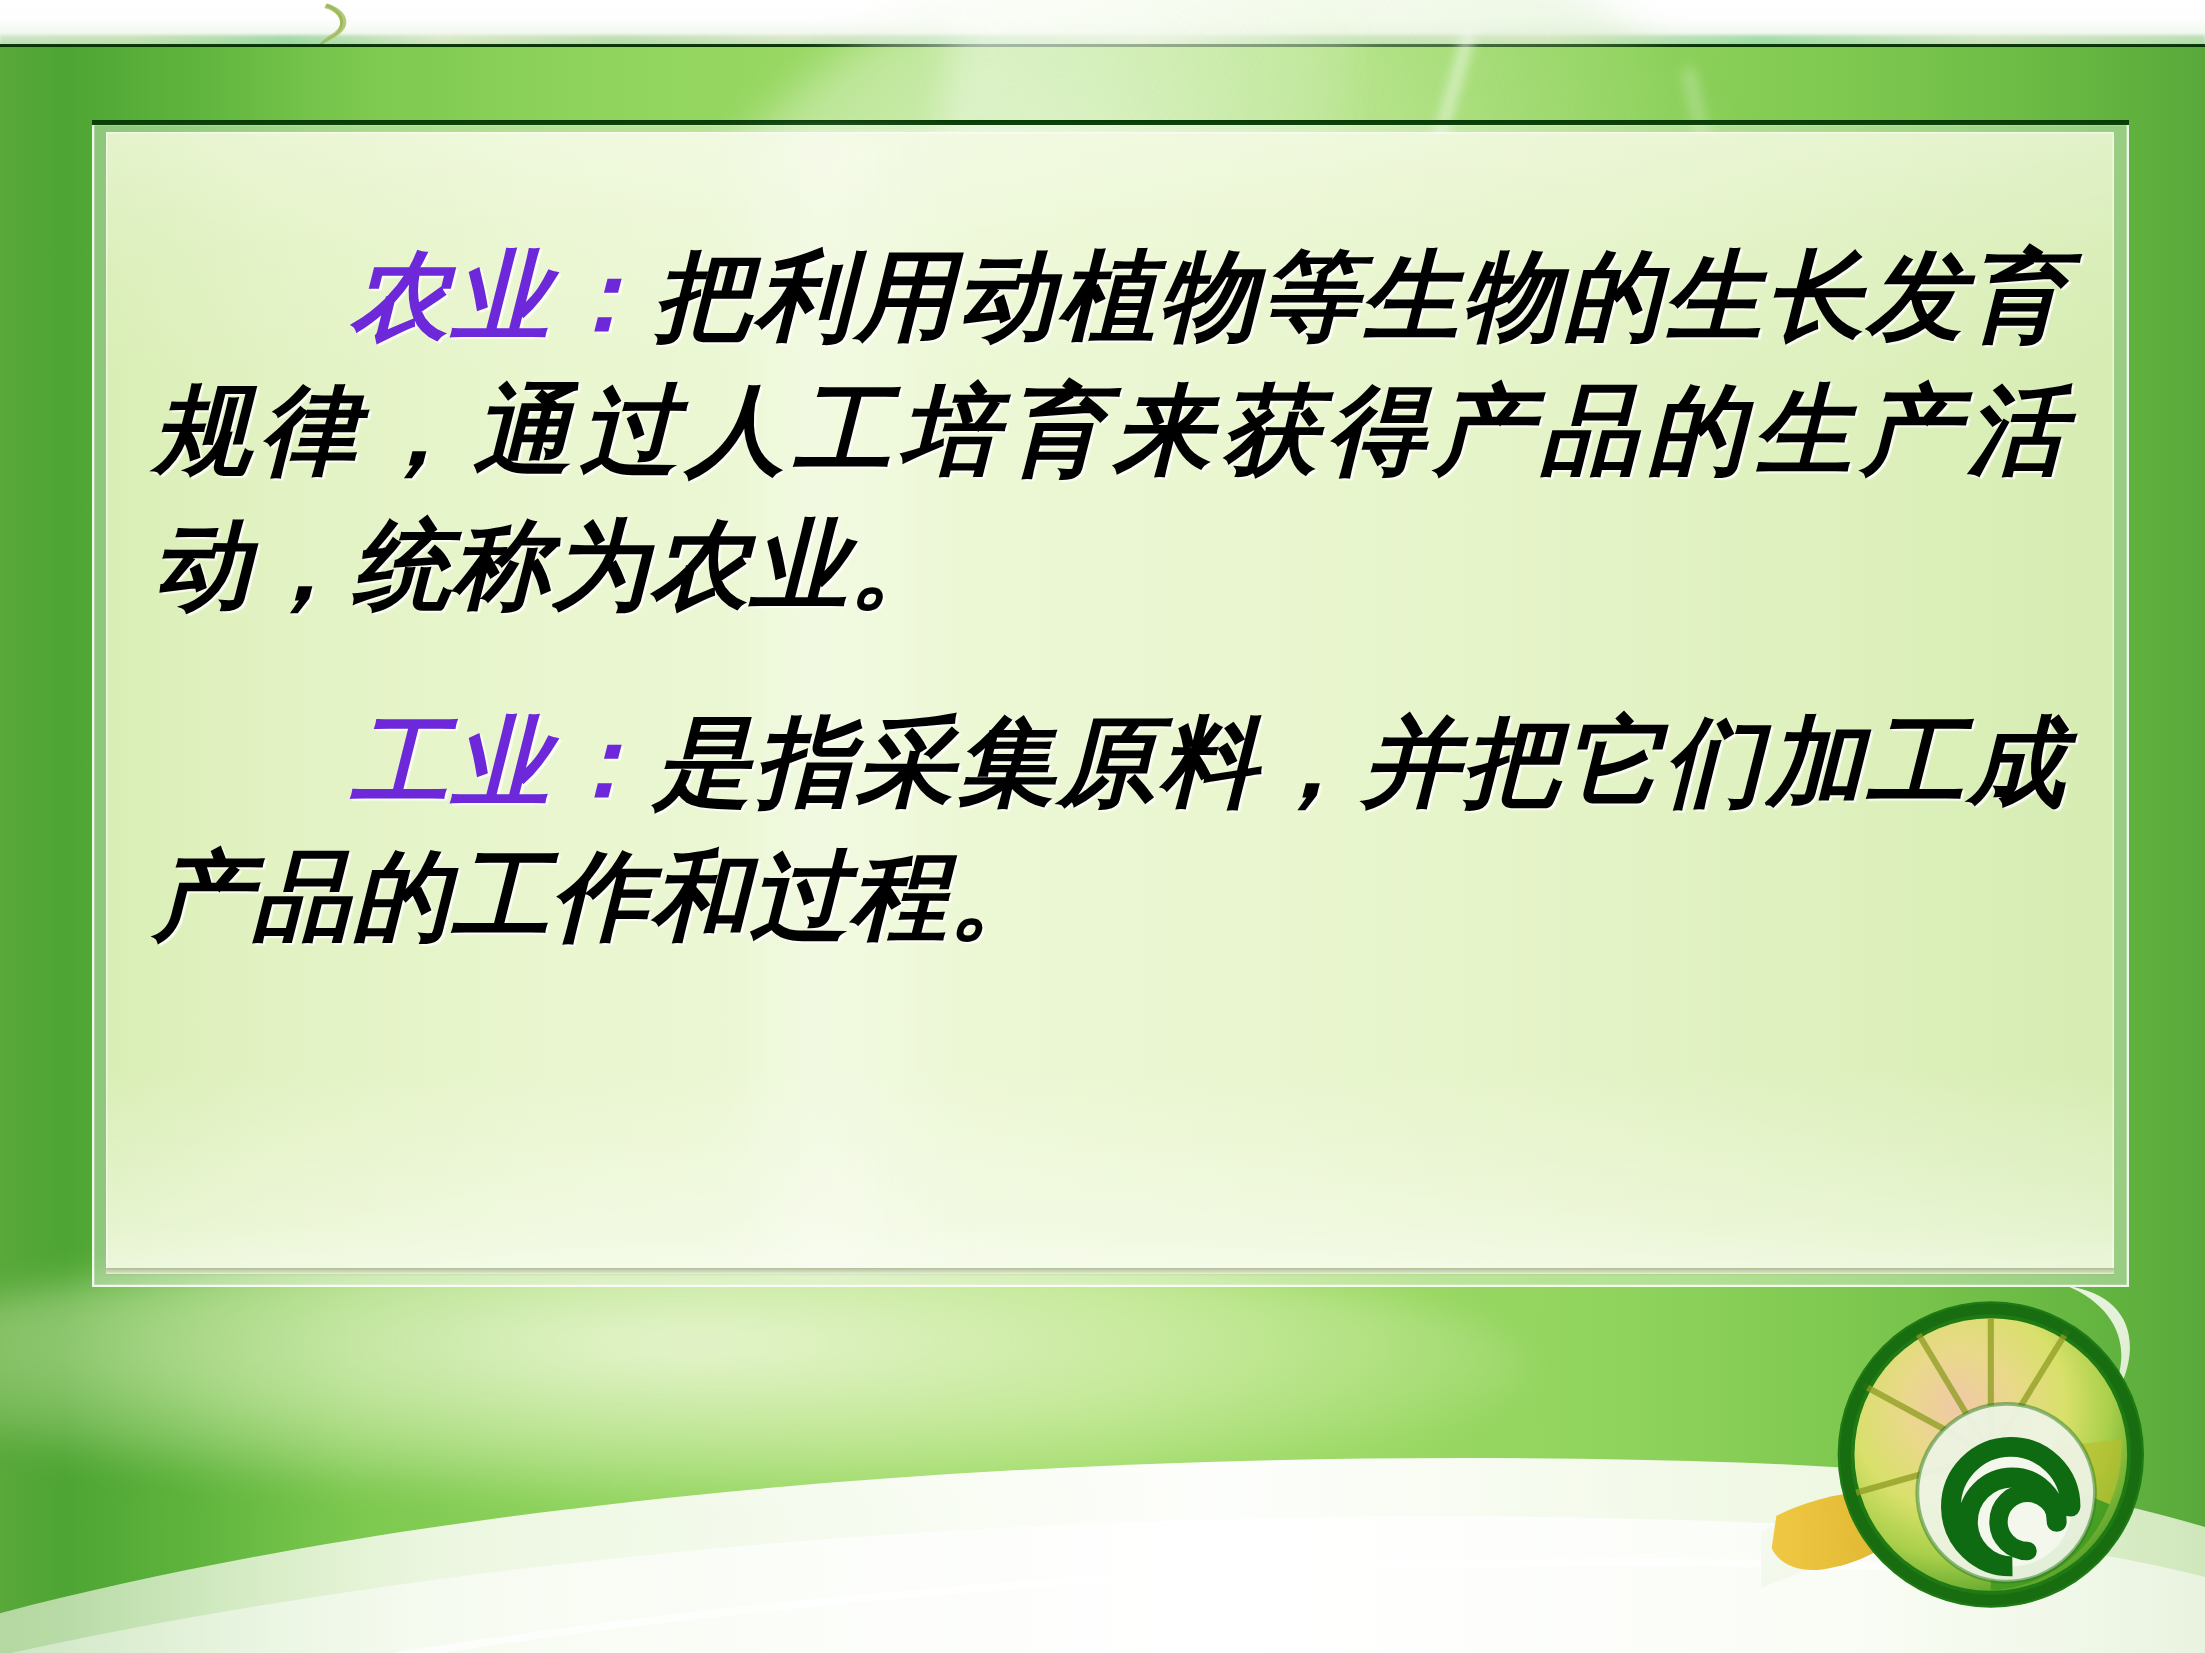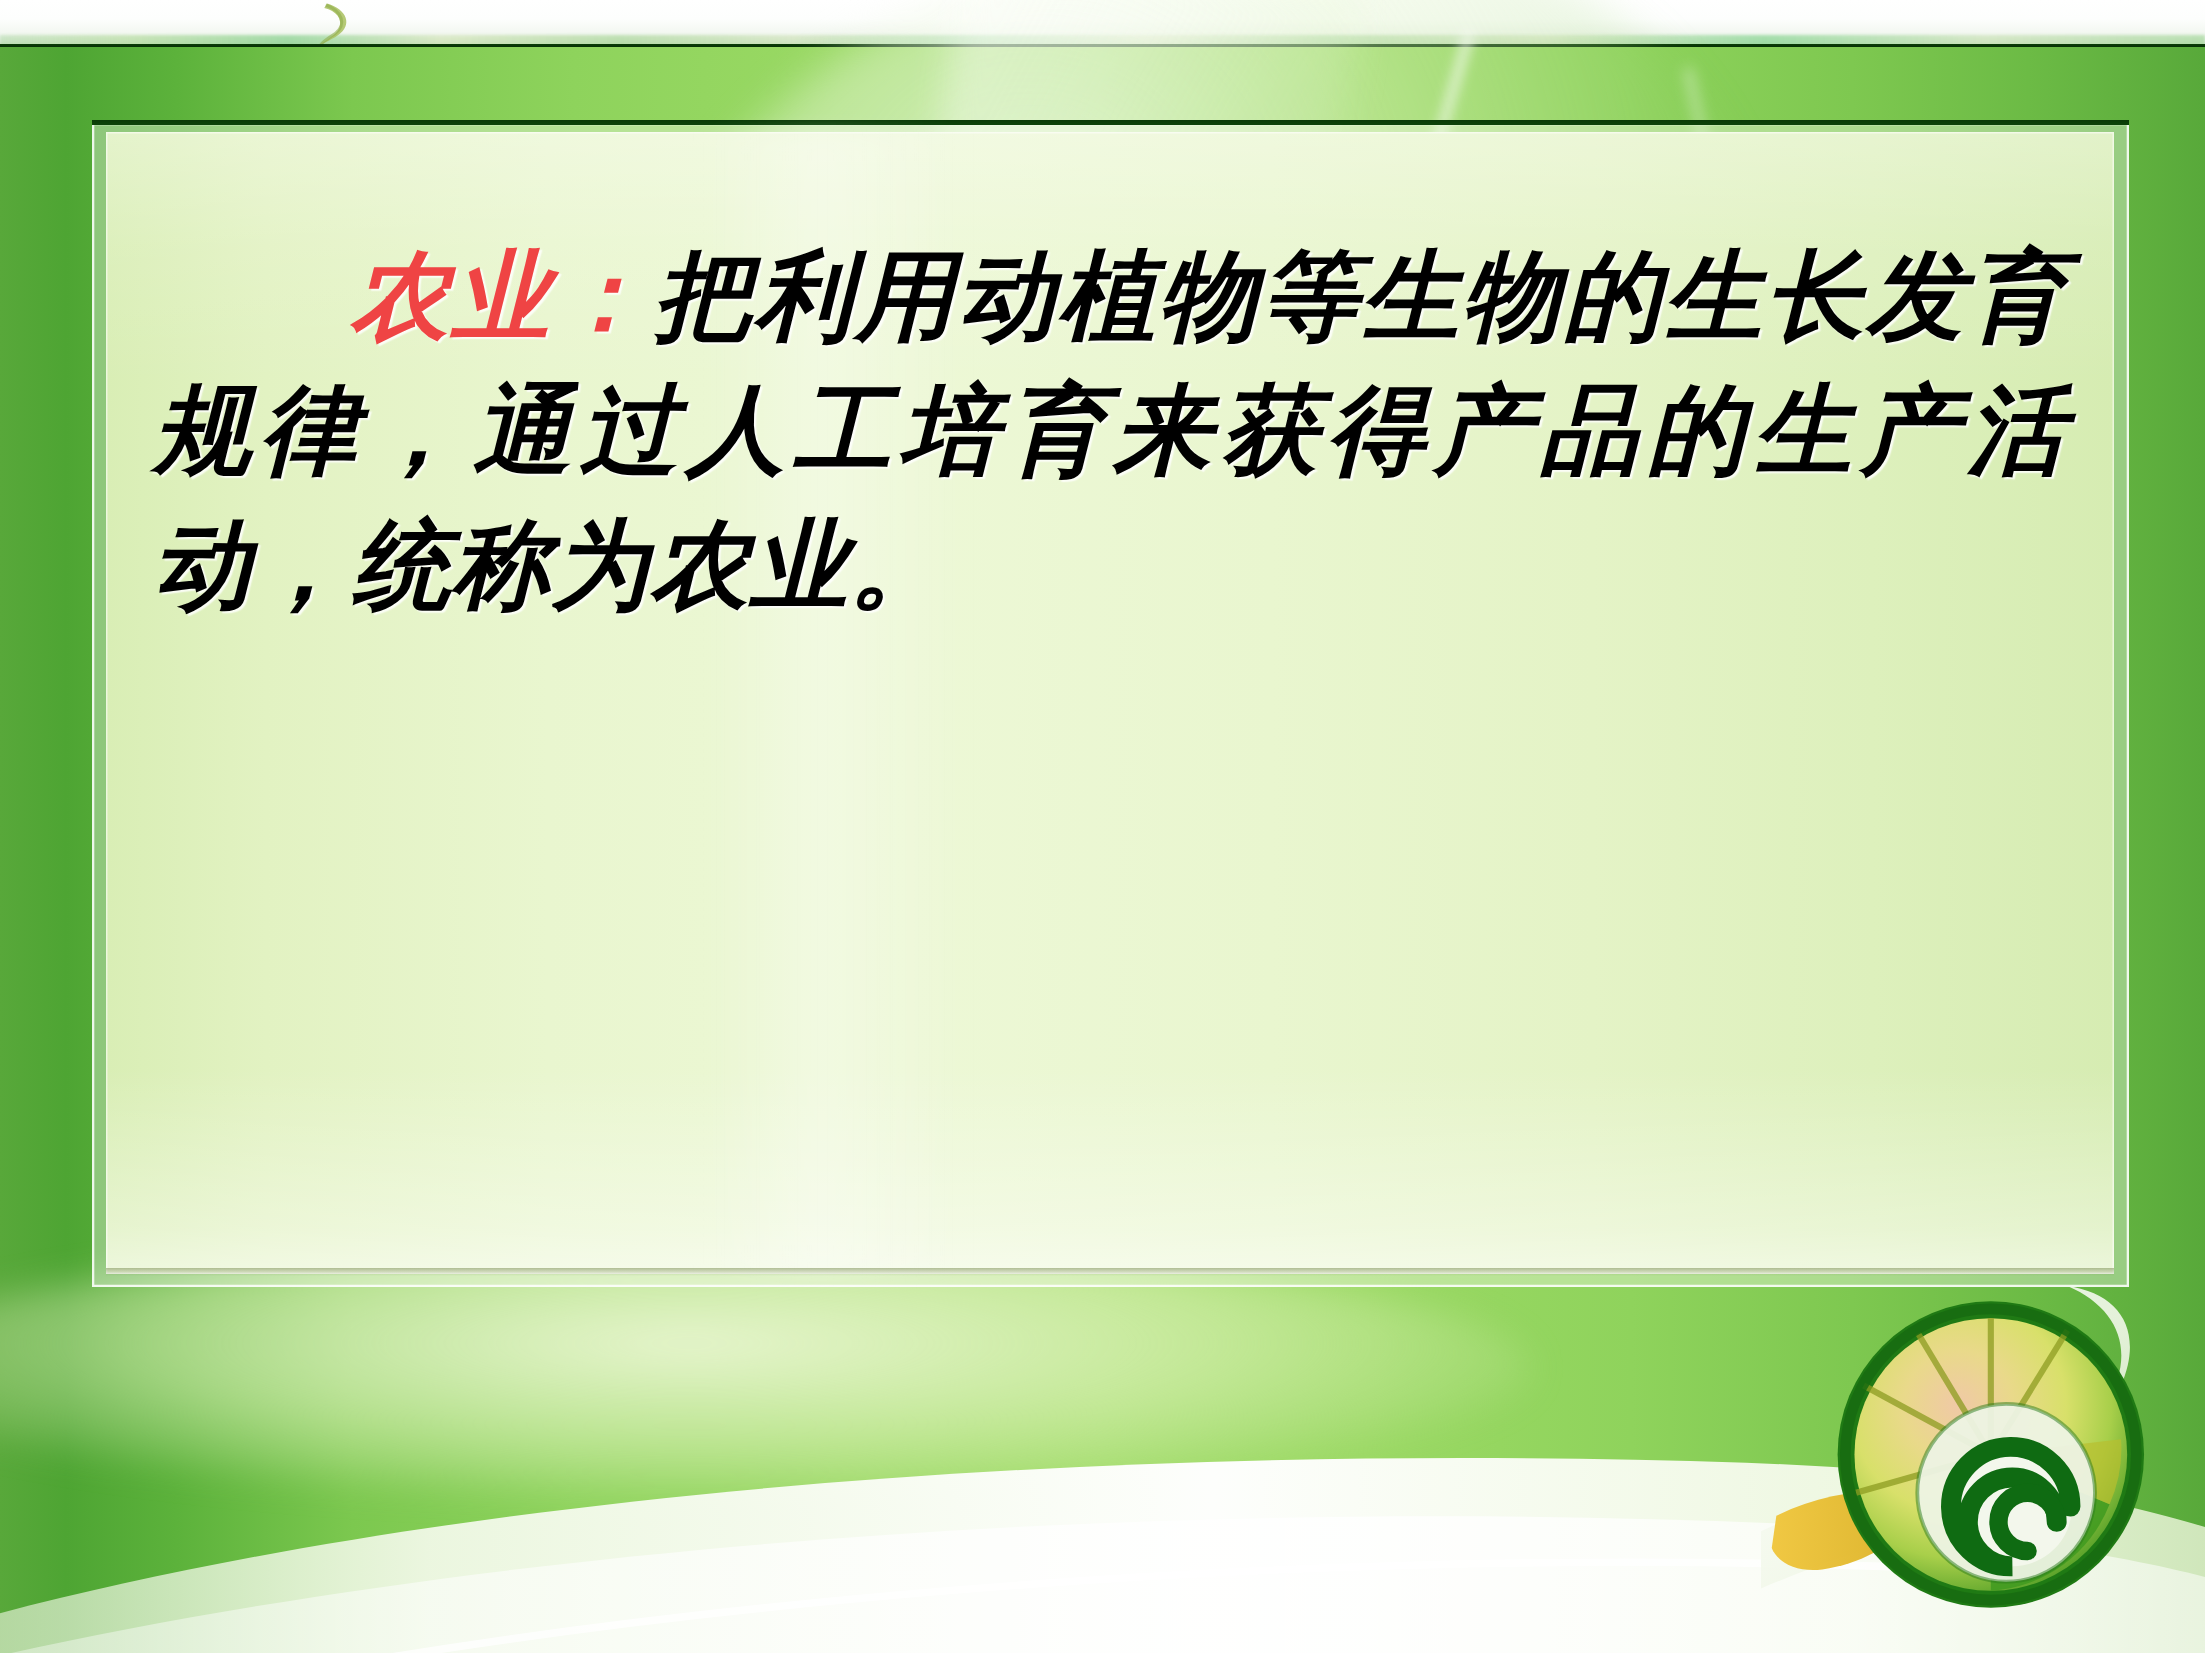--- a/index.html
+++ b/index.html
@@ -223,21 +223,21 @@
     font-weight: bold;
     font-style: italic;
     font-size: 98px;
     line-height: 1.37;
     letter-spacing: 1.5px;
     text-align: justify;
     text-justify: inter-character;
     text-shadow: 2.3px 2.3px 1.5px rgba(255,255,255,.85);
   }
   .para .kw {
-    color: #ef4444;
+    color: #6d28d9;
   }
   .p1 { margin-top: 0; }
   .p2 { margin-top: 63px; }
   .p3 { margin-top: 54px; }
   .indent { display:inline-block; width: 2.0em; }
 
   
   .emblem {
     position: absolute;
     left: 1761px; top: 1263px;
@@ -301,20 +301,23 @@
   <div class="panel-inner"></div>
   <div class="panel-sheen"></div>
   <div class="panel-bottom-shade"></div>
 
   <div class="content">
 
     <p class="para p1">
       <span class="indent"></span><span class="kw">农业：</span><span>把利用动植物等生物的生长发育规律，通过人工培育来获得产品的生产活动，统称为农业。</span>
     </p>
 
+    <p class="para p2">
+      <span class="indent"></span><span class="kw">工业：</span><span>是指采集原料，并把它们加工成产品的工作和过程。</span>
+    </p>
 
 
   </div>
 
   <div class="emblem">
     <svg width="429" height="383" viewBox="0 0 560 500">
       <defs>
         <radialGradient id="shellg" cx="38%" cy="32%" r="72%">
           <stop offset="0%" stop-color="#f0c9a6"></stop>
           <stop offset="28%" stop-color="#e9d98a"></stop>

